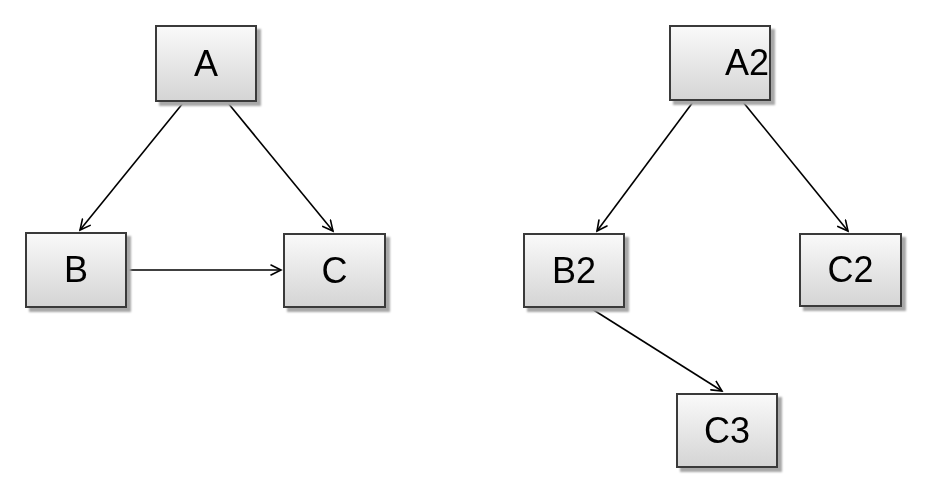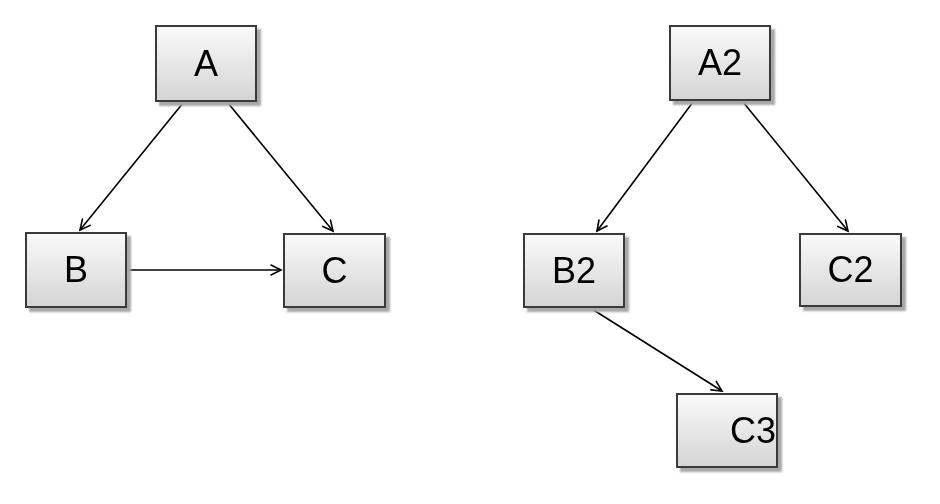--- a/index.html
+++ b/index.html
@@ -54,26 +54,26 @@
   <div id="nodes-layer">
       <div class="node" style="left: 155px; top: 25px; width: 102px; height: 77px;">
         <span class="node-label">A</span>
       </div>
       <div class="node" style="left: 25px; top: 232px; width: 102px; height: 76px;">
         <span class="node-label">B</span>
       </div>
       <div class="node" style="left: 283px; top: 233px; width: 103px; height: 75px;">
         <span class="node-label">C</span>
       </div>
-      <div class="node" style="left: 669px; top: 25px; width: 102px; height: 76px;">
+      <div class="node" style="left: 669px; top: 25px; width: 102px; height: 76px; justify-content: flex-end;">
         <span class="node-label">A2</span>
       </div>
       <div class="node" style="left: 523px; top: 233px; width: 102px; height: 75px;">
         <span class="node-label">B2</span>
       </div>
       <div class="node" style="left: 799px; top: 233px; width: 103px; height: 74px; align-items: center;">
         <span class="node-label">C2</span>
       </div>
-      <div class="node" style="left: 676px; top: 393px; width: 102px; height: 75px; justify-content: flex-end;">
+      <div class="node" style="left: 676px; top: 393px; width: 102px; height: 75px;">
         <span class="node-label">C3</span>
       </div>
     </div>
 </div>
 
 </body></html>

